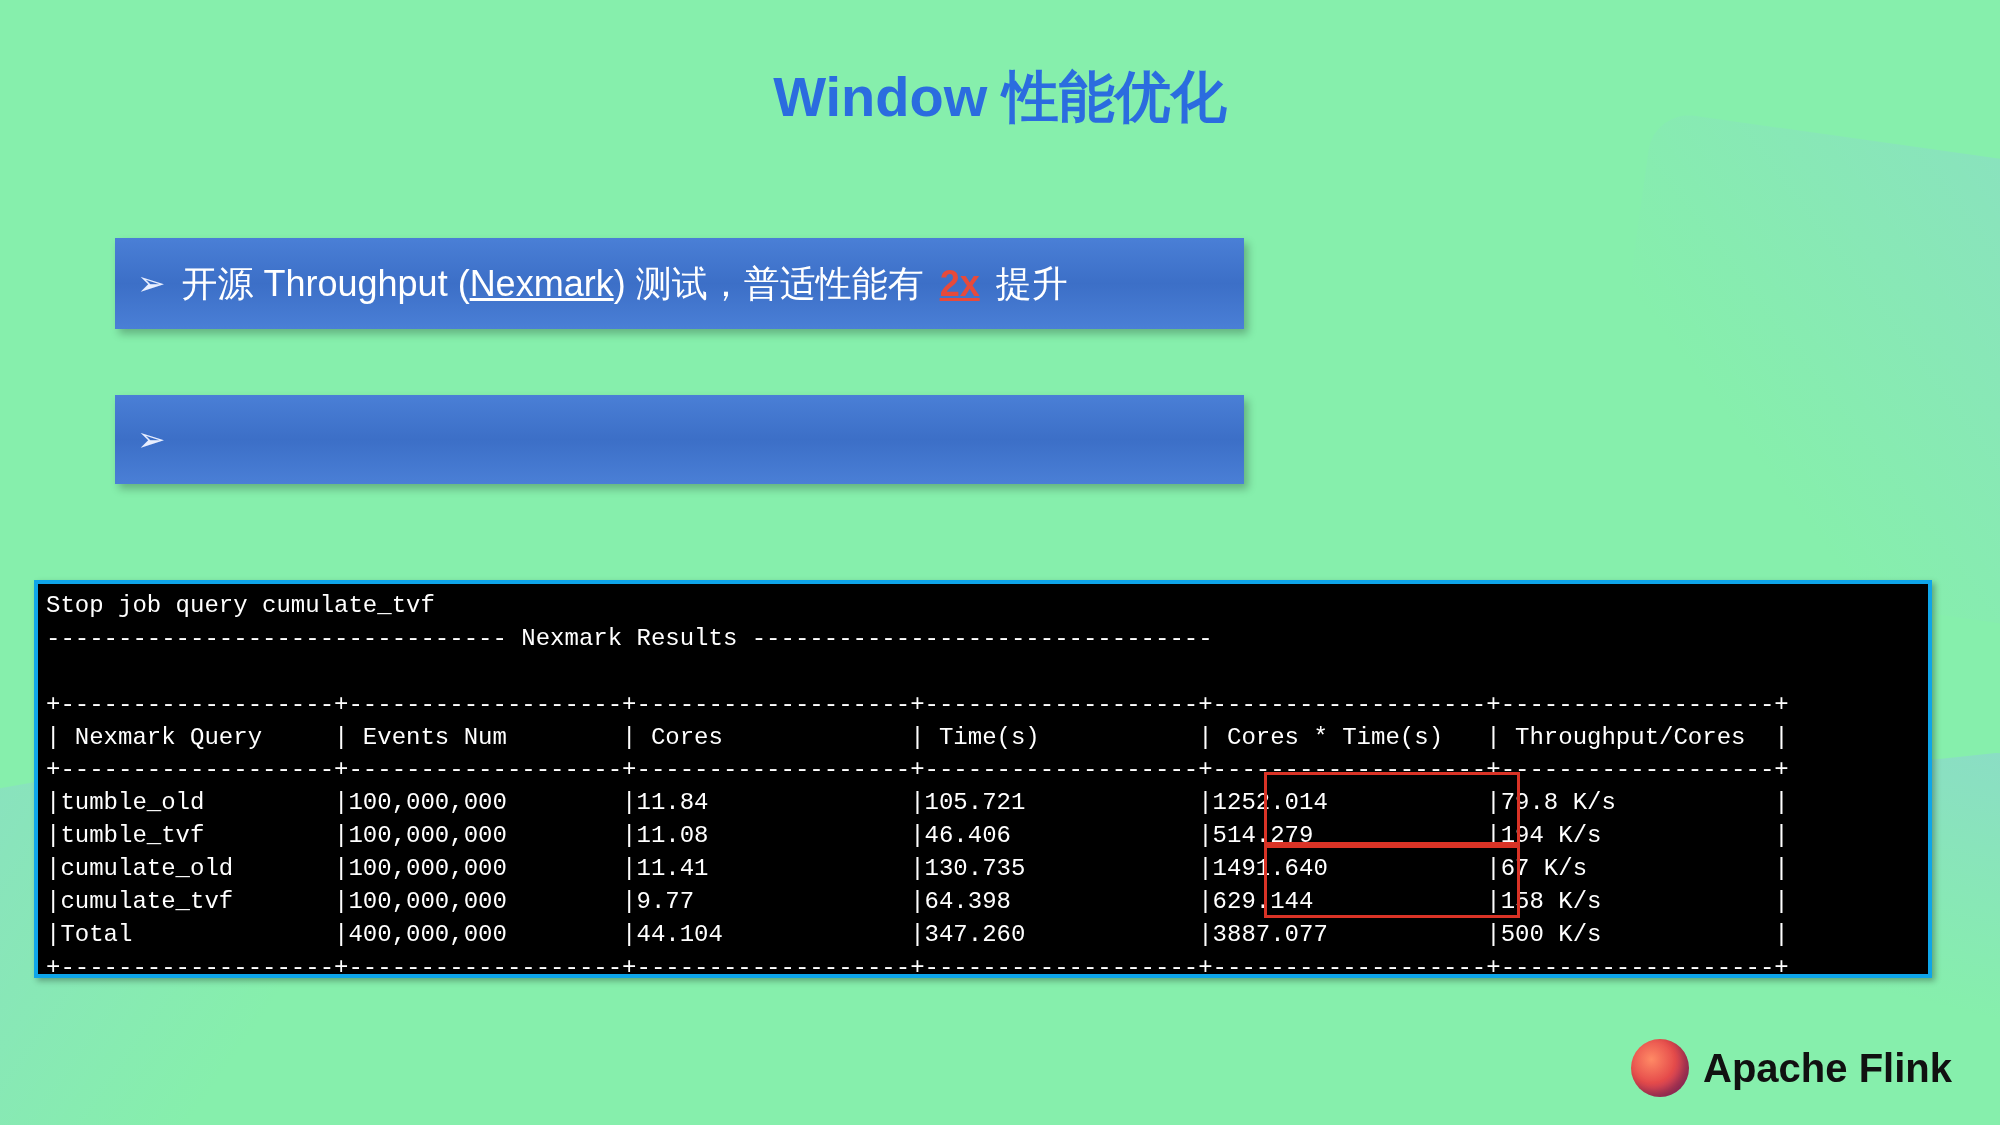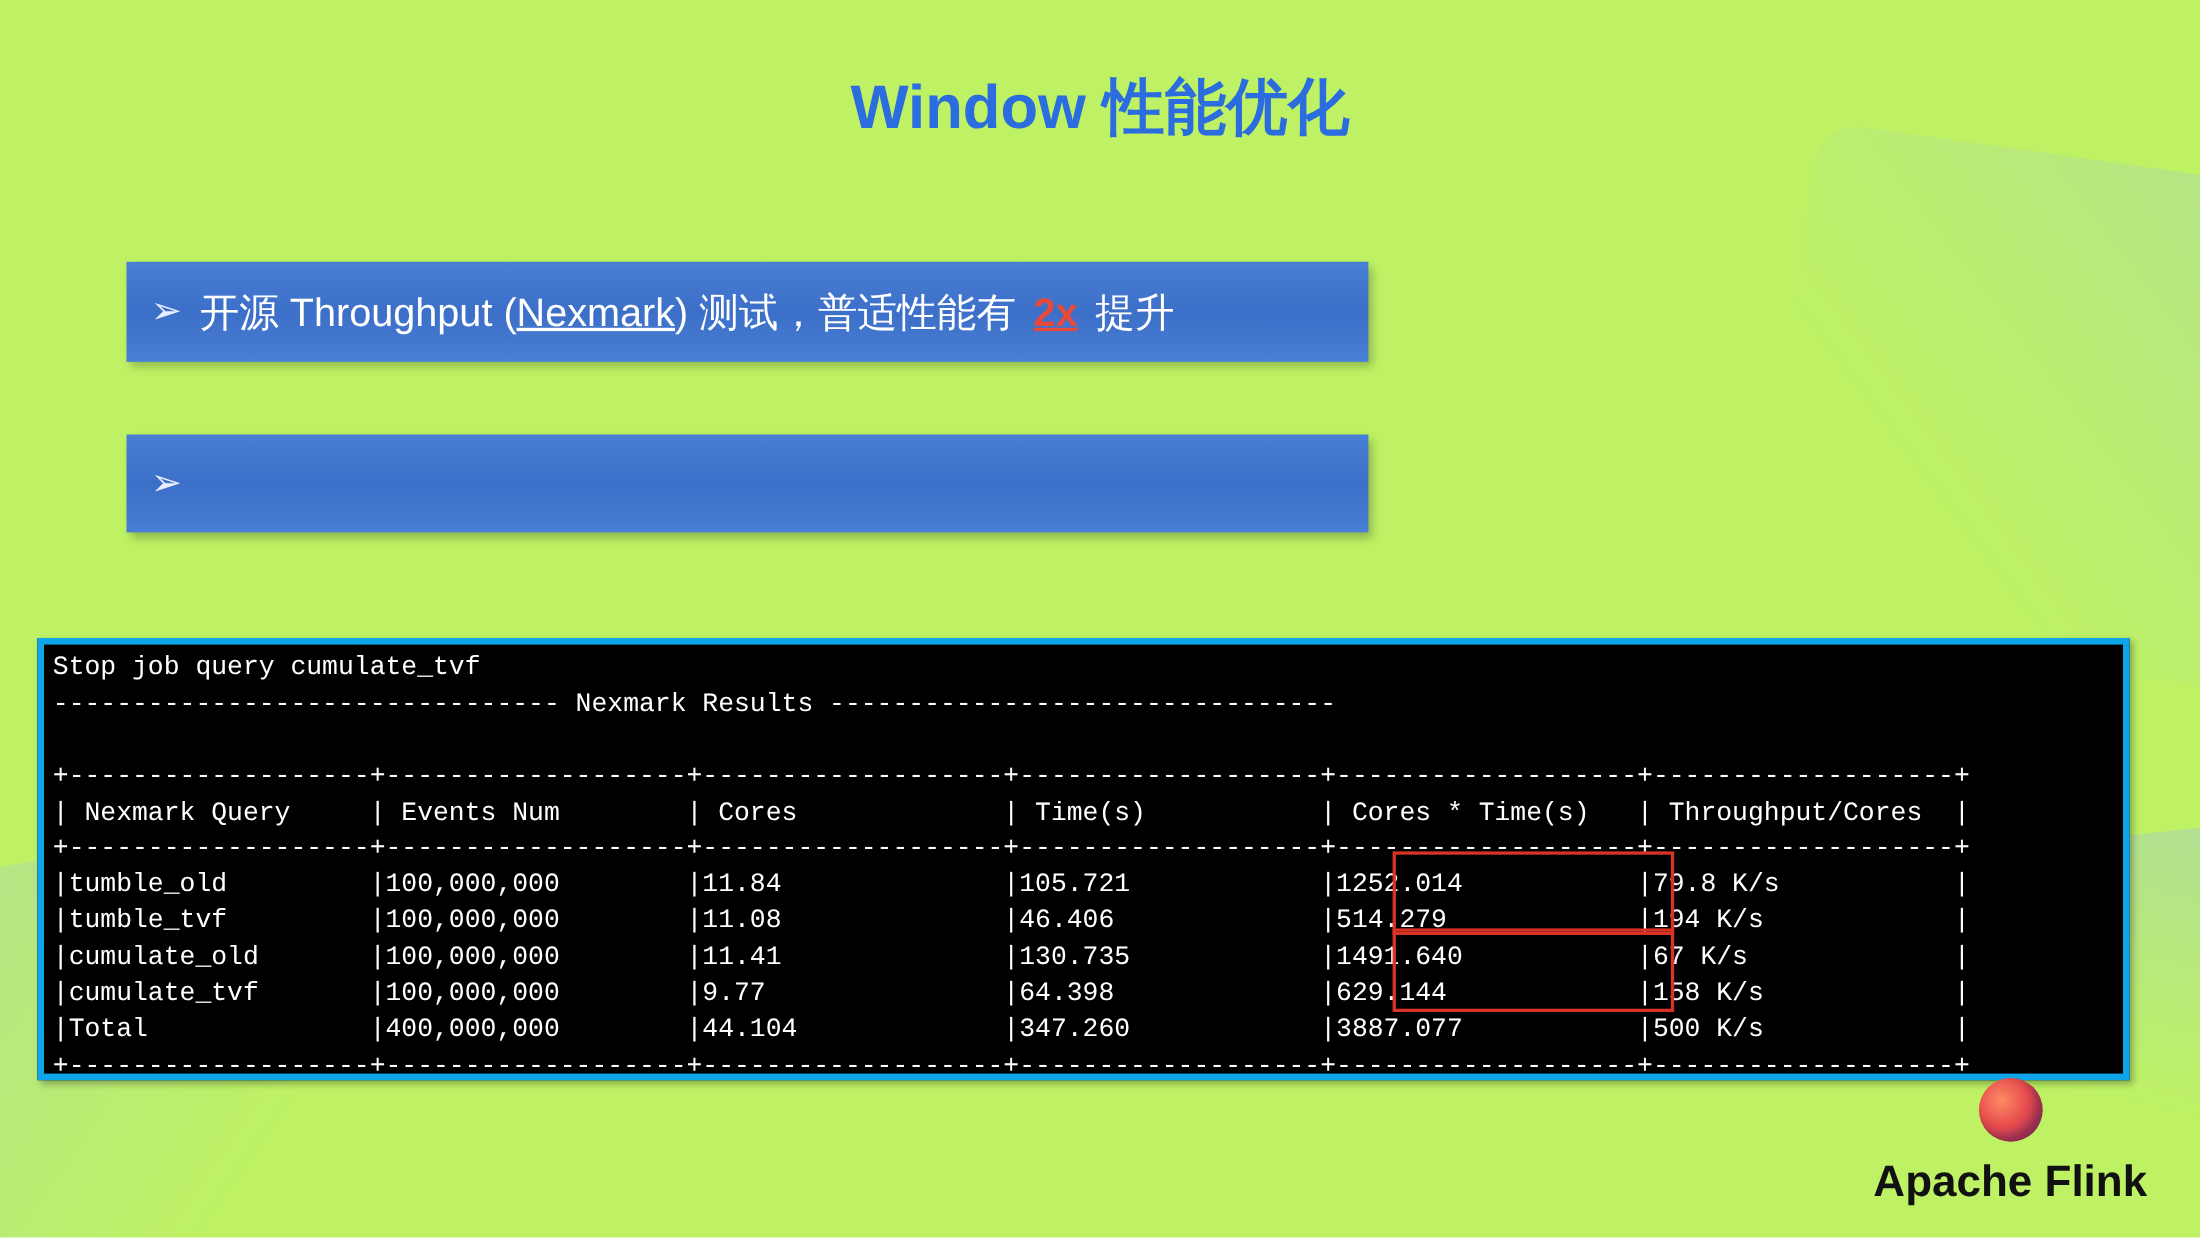--- a/index.html
+++ b/index.html
@@ -9,21 +9,21 @@
     height: 1125px;
     font-family: "Microsoft YaHei", "PingFang SC", Arial, sans-serif;
     background: #fff;
     overflow: hidden;
     position: relative;
   }
   .slide {
     position: relative;
     width: 2000px;
     height: 1125px;
-    background: #bef264;
+    background: #86efac;
   }
   .title {
     position: absolute;
     top: 60px;
     left: 0;
     width: 100%;
     text-align: center;
     font-size: 56px;
     font-weight: 700;
     color: #2b6cdf;
@@ -55,21 +55,21 @@
     font-weight: 600;
     margin: 0 6px;
     text-decoration: underline;
   }
   .terminal-wrap {
     position: absolute;
     left: 34px;
     top: 580px;
     width: 1890px;
     height: 390px;
-    border: 6px solid #0ea5e9;
+    border: 4px solid #0ea5e9;
     box-shadow: 3px 3px 6px rgba(0,0,0,0.3);
     background: #000;
   }
   .terminal {
     position: absolute;
     inset: 0;
     color: #fff;
     font-family: "Menlo", "Consolas", "Courier New", monospace;
     font-size: 24px;
     line-height: 1.37;
@@ -83,21 +83,20 @@
   }
   .redbox.a { left: 1226px; top: 188px; width: 250px; height: 70px; }
   .redbox.b { left: 1226px; top: 258px; width: 250px; height: 70px; }
   .footer-logo {
     position: absolute;
     right: 48px;
     bottom: 28px;
     display: flex;
     align-items: center;
     gap: 14px;
-    flex-direction: column;
   }
   .footer-logo span {
     font-weight: 800;
     font-size: 40px;
     color: #111;
   }
   .squirrel {
     width: 58px;
     height: 58px;
     border-radius: 50%;

